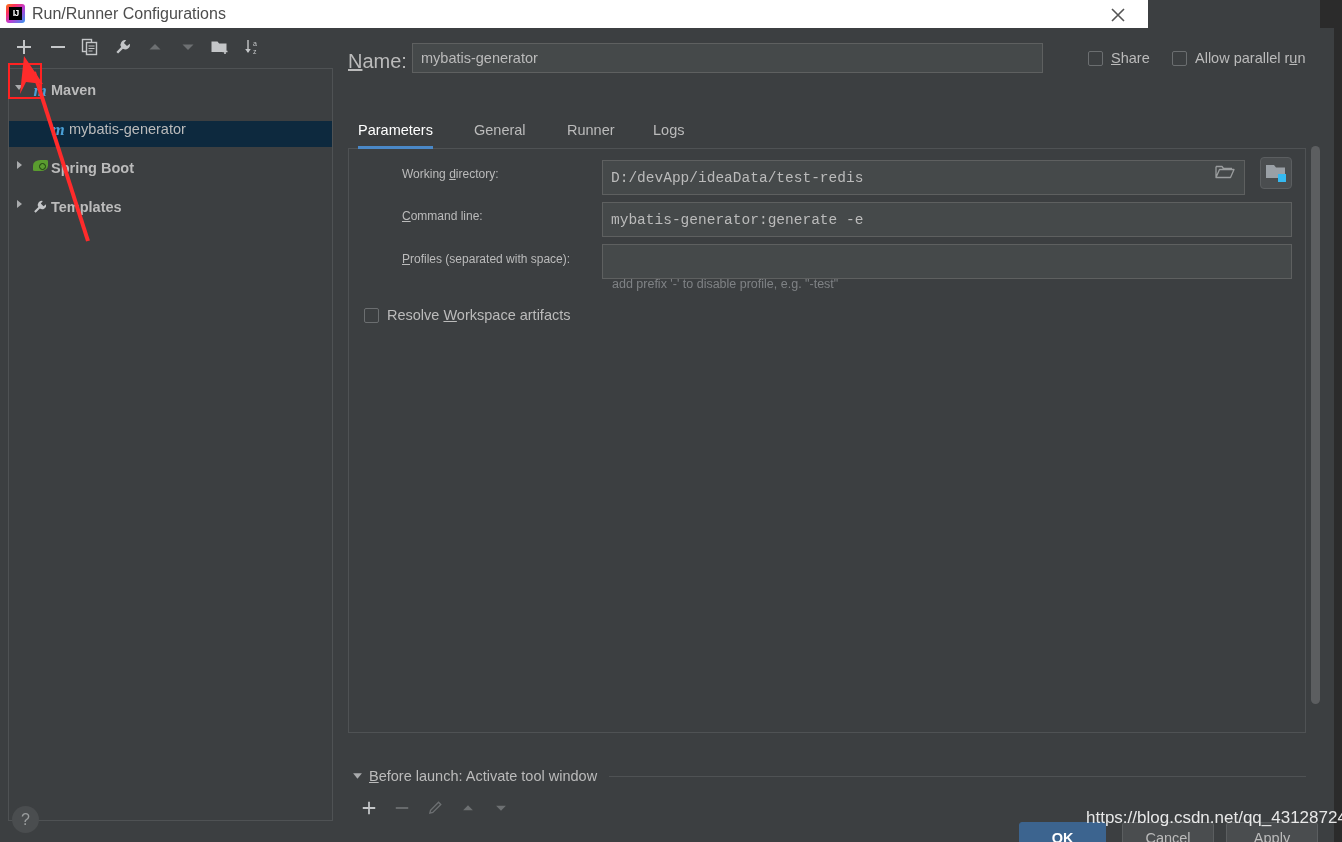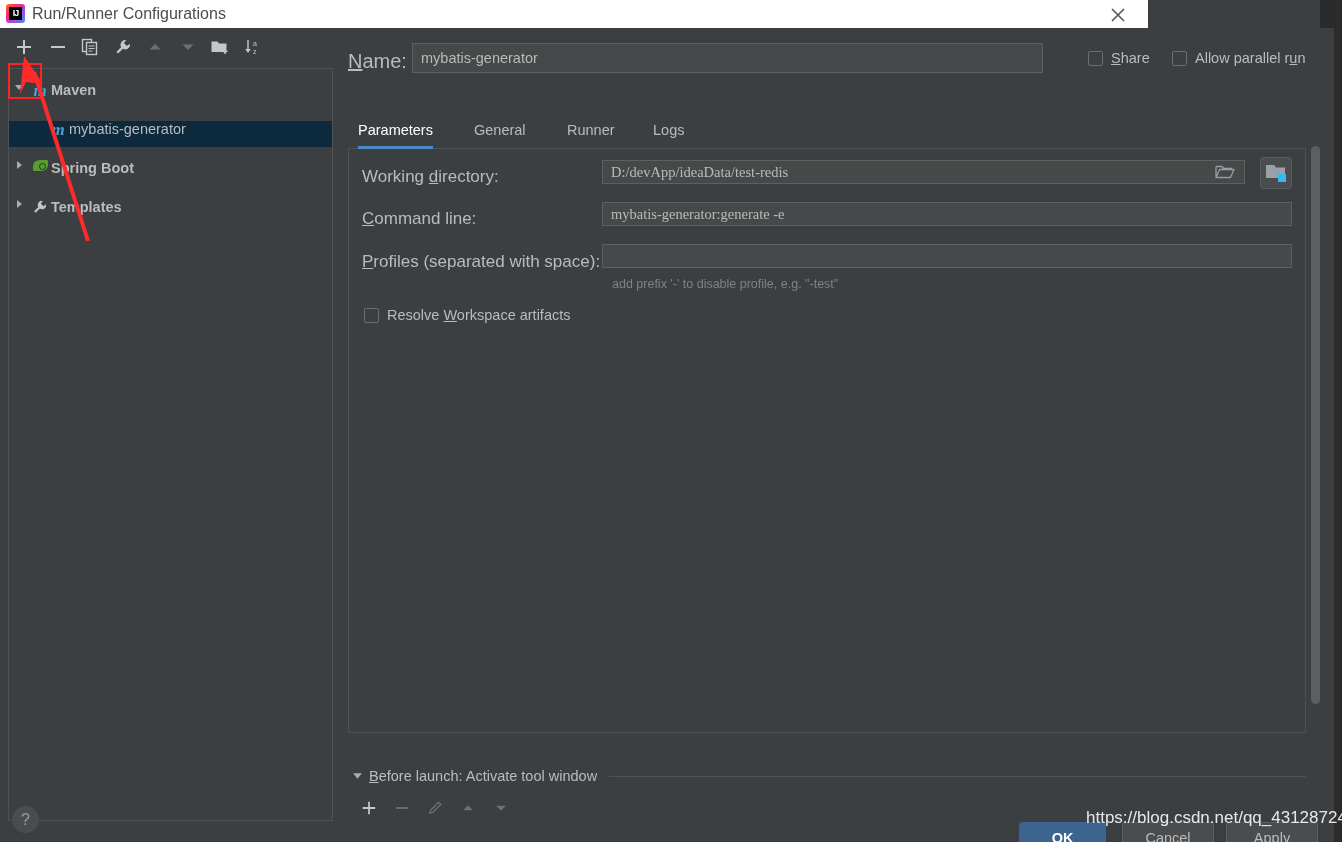--- a/index.html
+++ b/index.html
@@ -243,33 +243,34 @@
     position: absolute;
     left: 348px; top: 121px;
     width: 958px; height: 584px;
     border: 1px solid #4f5254;
     border-top: none;
     background: #3c3f41;
   }
 
   .field-label {
     position: absolute;
-    font-size: 17px;
-    color: #bbbbbb;
-    white-space: nowrap;
+    font-size: 12px;
+    color: #bbbbbb;
+    white-space: nowrap;
+    margin-left: 40px;
   }
   .field-input {
     position: absolute;
     background: #45494a;
     border: 1px solid #5e6060;
     color: #bbbbbb;
-    font-family: Liberation Serif, serif;
+    font-family: Liberation Mono, monospace;
     font-size: 14.5px;
     padding: 0 8px;
-    height: 24px;
+    height: 35px;
   }
   #working-dir-label { left: 13px; top: 18px; }
   #working-dir-input { left: 253px; top: 11px; width: 643px; padding-right: 30px; }
   #working-dir-browse {
     position: absolute;
     left: 866px; top: 15px;
     width: 24px; height: 20px;
     cursor: pointer;
   }
   #module-dir-button {

